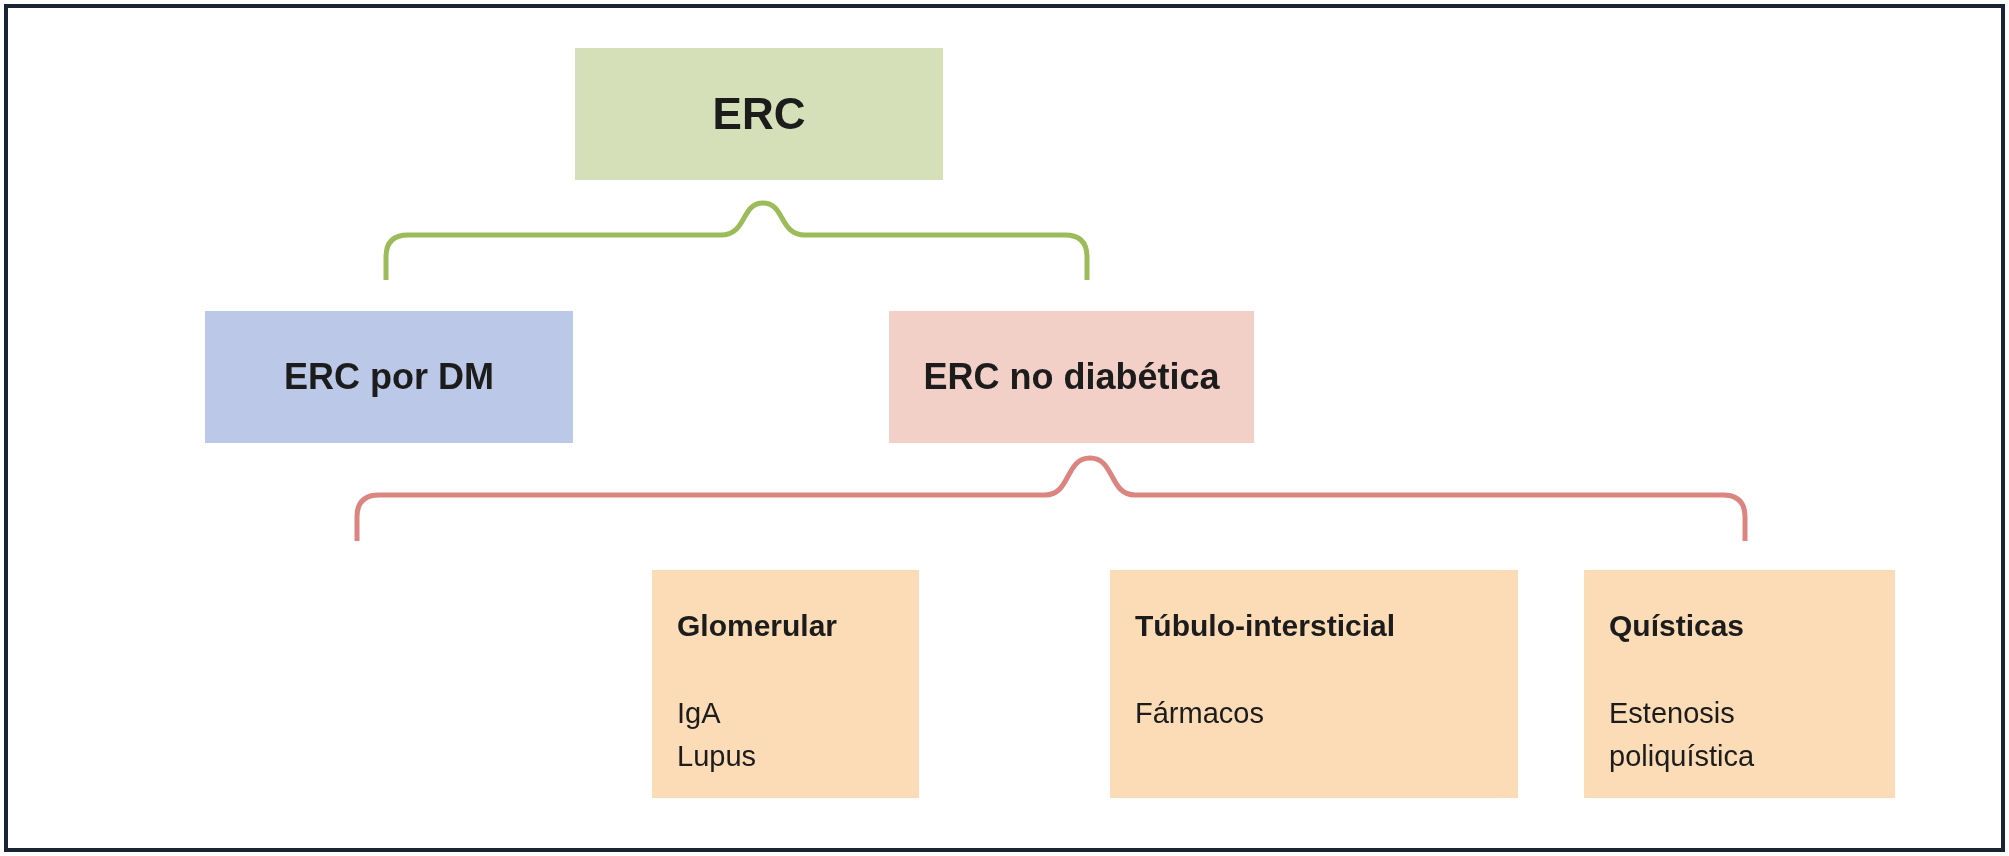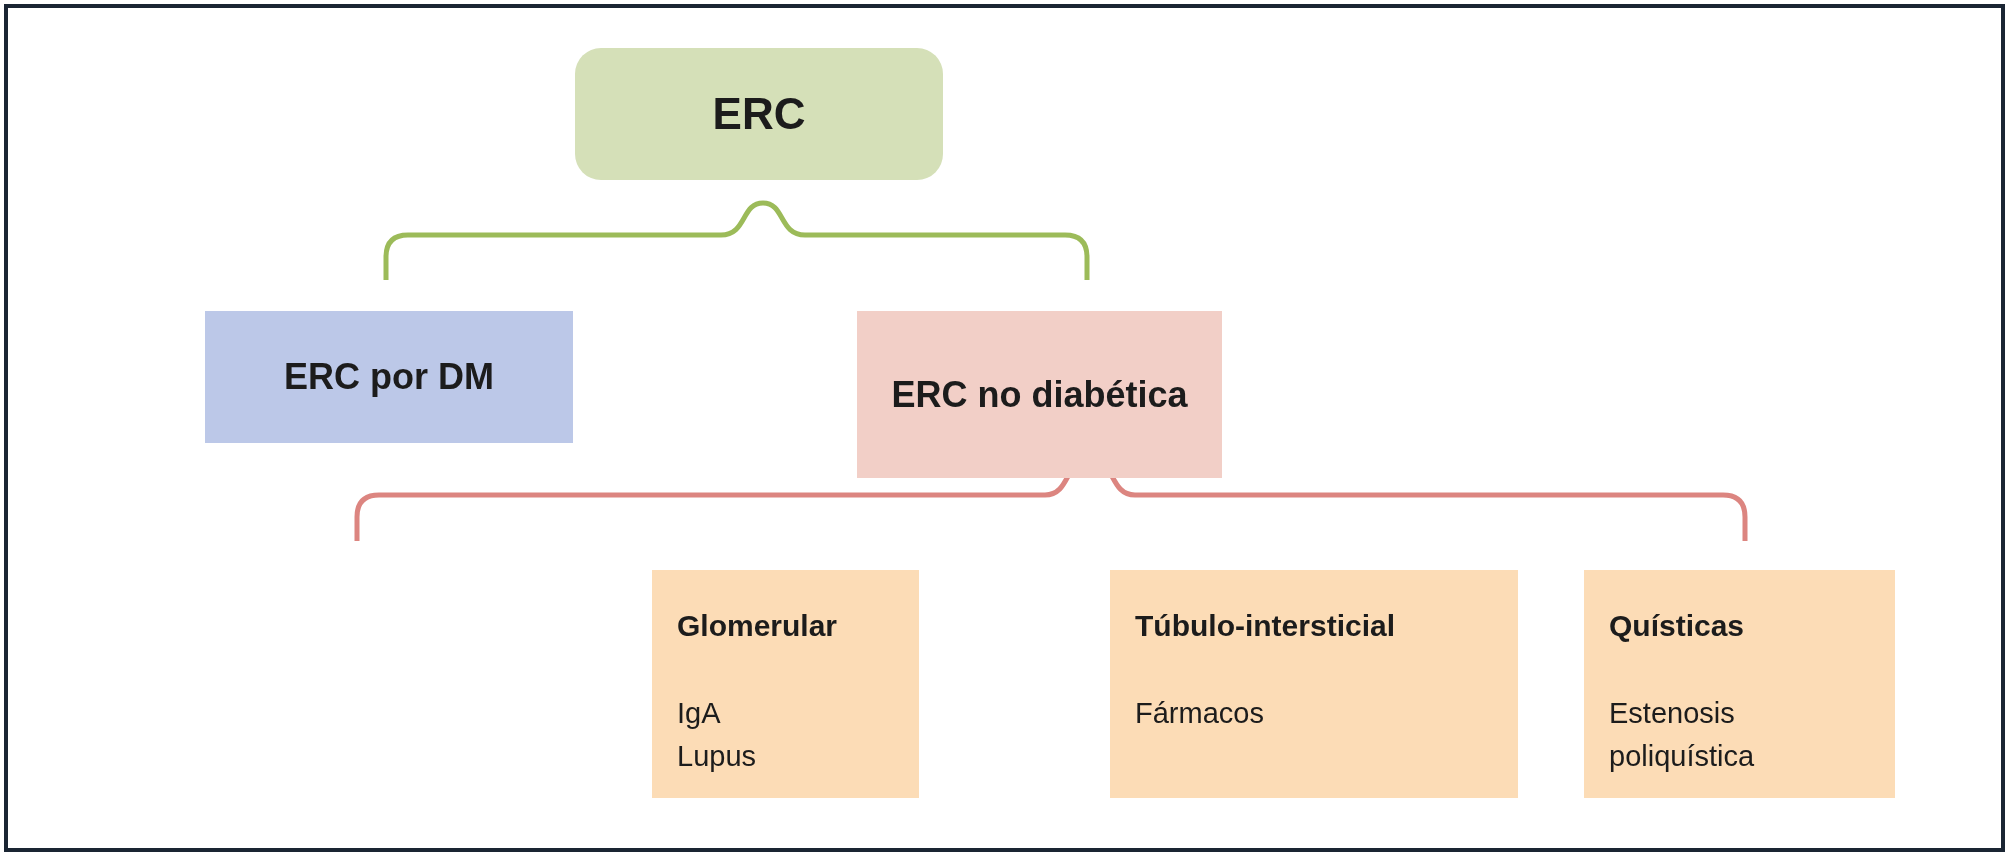--- a/index.html
+++ b/index.html
@@ -29,29 +29,29 @@
     pointer-events:none;
   }
   .box{
     position:absolute;
     display:flex;align-items:center;justify-content:center;
     text-align:center;
   }
   .box-root{
     left:575px;top:48px;width:368px;height:132px;
     background:var(--root-fill);
-    font-size:44px;font-weight:bold;border-radius:26px;
+    font-size:44px;font-weight:bold;
   }
   .box-dm{
     left:205px;top:311px;width:368px;height:132px;
     background:var(--dm-fill);
     font-size:36px;font-weight:bold;
   }
   .box-nondm{
-    left:857px;top:311px;width:365px;height:167px;
+    left:889px;top:311px;width:365px;height:132px;
     background:var(--nondm-fill);
     font-size:36px;font-weight:bold;
   }
   .leaf{
     position:absolute;
     top:570px;height:228px;
     background:var(--leaf-fill);
     box-sizing:border-box;
     padding:38px 20px 0 25px;
     text-align:left;

